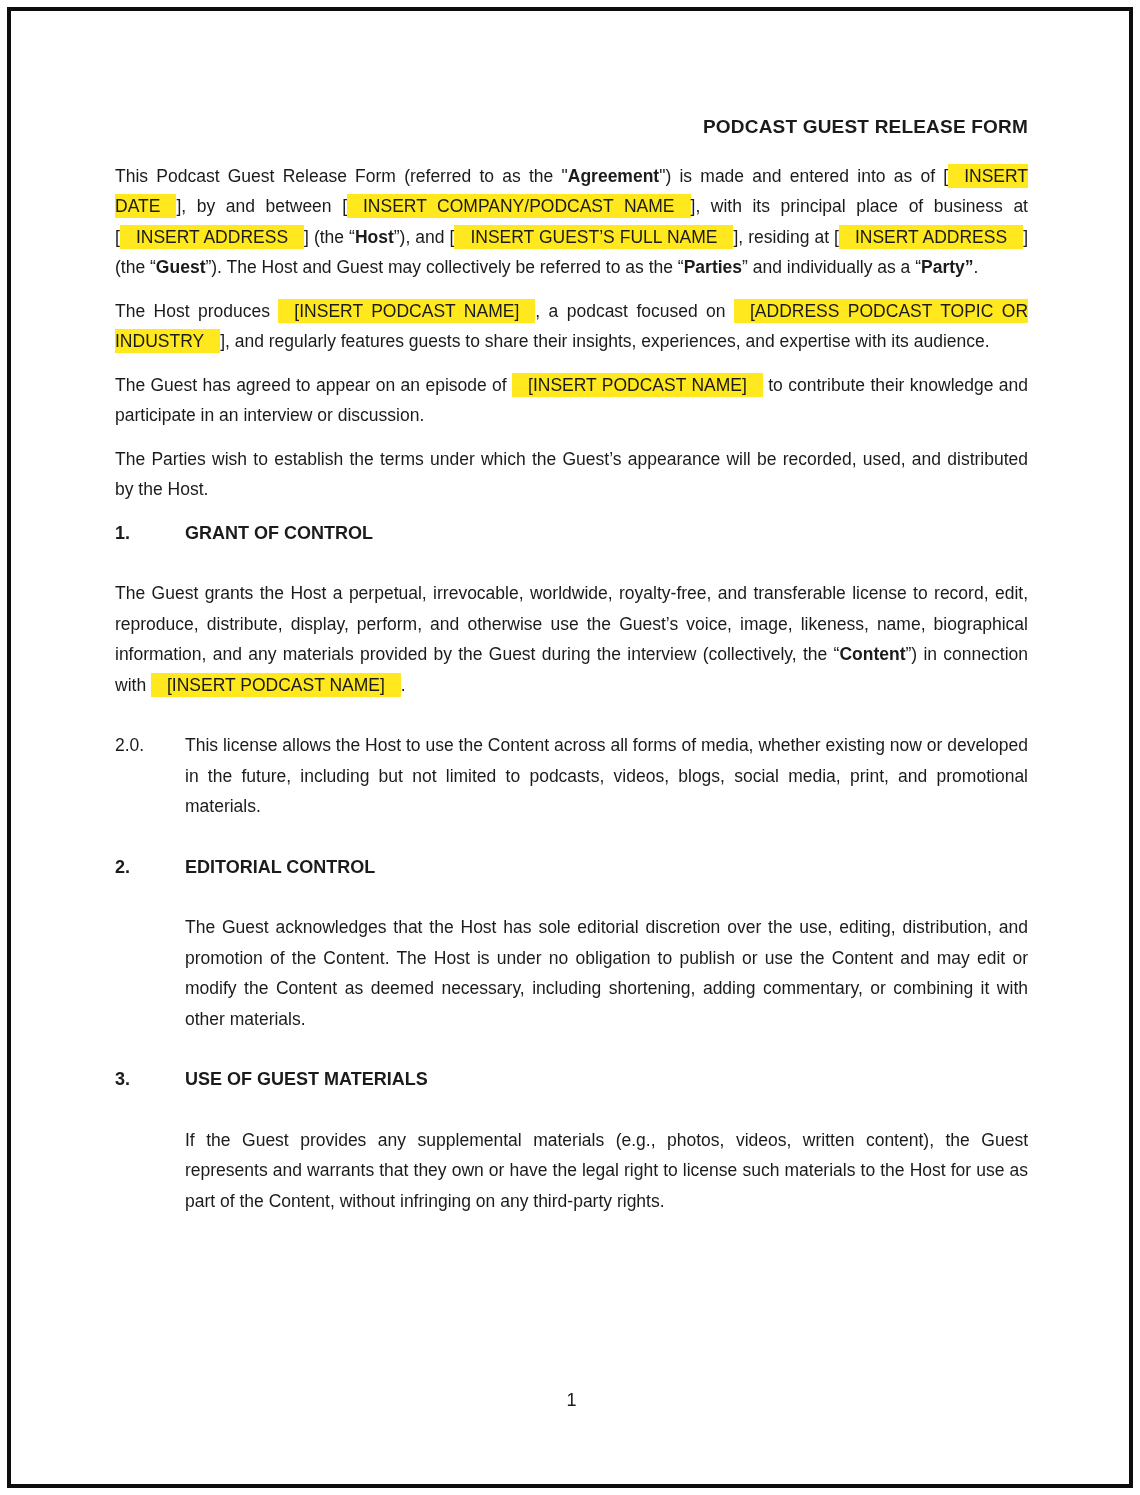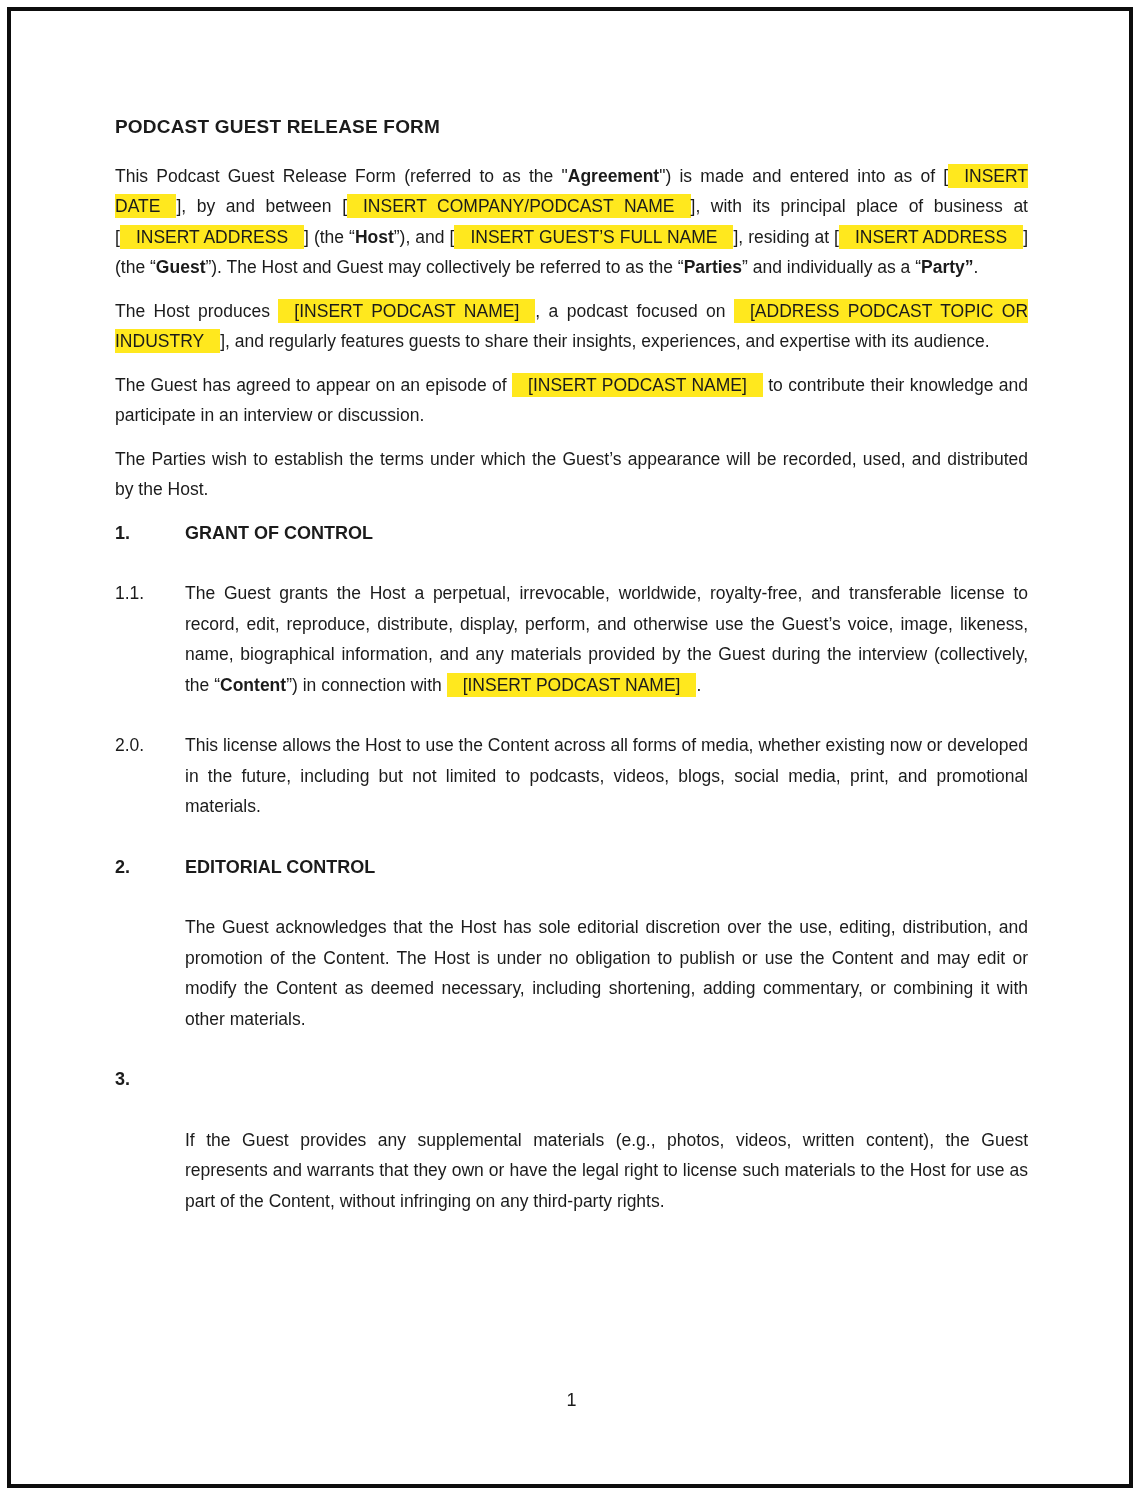--- a/index.html
+++ b/index.html
@@ -25,21 +25,21 @@
   }
   .content {
     position: absolute;
     left: 115px;
     top: 112px;
     width: 913px;
     font-size: 17.5px;
     line-height: 30.5px;
   }
   .doc-title {
-    text-align: left;
+    text-align: right;
     font-weight: 700;
     font-size: 19px;
     letter-spacing: 0.2px;
     margin: 0 0 18px 0;
   }
   .block { margin: 0 0 13px 0; }
   .para { text-align: justify; }
   .heading {
     display: flex;
     font-weight: 700;
@@ -80,32 +80,32 @@
   <div>
       <div class="block para"><span>This Podcast Guest Release Form (referred to as the "</span><b>Agreement</b><span>") is made and entered into as of [</span><span class="hl">INSERT DATE</span><span>], by and between [</span><span class="hl">INSERT COMPANY/PODCAST NAME</span><span>], with its principal place of business at [</span><span class="hl">INSERT ADDRESS</span><span>] (the “</span><b>Host</b><span>”), and [</span><span class="hl">INSERT GUEST’S FULL NAME</span><span>], residing at [</span><span class="hl">INSERT ADDRESS</span><span>] (the “</span><b>Guest</b><span>”). The Host and Guest may collectively be referred to as the “</span><b>Parties</b><span>” and individually as a “</span><b>Party”</b><span>.</span></div>
       <div class="block para"><span>The Host produces </span><span class="hl">[INSERT PODCAST NAME]</span><span>, a podcast focused on </span><span class="hl">[ADDRESS PODCAST TOPIC OR INDUSTRY</span><span>], and regularly features guests to share their insights, experiences, and expertise with its audience.</span></div>
       <div class="block para"><span>The Guest has agreed to appear on an episode of </span><span class="hl">[INSERT PODCAST NAME]</span><span> to contribute their knowledge and participate in an interview or discussion.</span></div>
       <div class="block para"><span>The Parties wish to establish the terms under which the Guest’s appearance will be recorded, used, and distributed by the Host.</span></div>
       <div class="block heading">
         <span class="num">1.</span>
         <span>GRANT OF CONTROL</span>
       </div>
       <div class="block numbered">
-        <span class="num">1.1.</span>
         <div class="clause-body"><span>The Guest grants the Host a perpetual, irrevocable, worldwide, royalty-free, and transferable license to record, edit, reproduce, distribute, display, perform, and otherwise use the Guest’s voice, image, likeness, name, biographical information, and any materials provided by the Guest during the interview (collectively, the “</span><b>Content</b><span>”) in connection with </span><span class="hl">[INSERT PODCAST NAME]</span><span>.</span></div>
       </div>
       <div class="block numbered">
         <span class="num">2.0.</span>
         <div class="clause-body"><span>This license allows the Host to use the Content across all forms of media, whether existing now or developed in the future, including but not limited to podcasts, videos, blogs, social media, print, and promotional materials.</span></div>
       </div>
       <div class="block heading">
         <span class="num">2.</span>
         <span>EDITORIAL CONTROL</span>
       </div>
       <div class="block indented"><span>The Guest acknowledges that the Host has sole editorial discretion over the use, editing, distribution, and promotion of the Content. The Host is under no obligation to publish or use the Content and may edit or modify the Content as deemed necessary, including shortening, adding commentary, or combining it with other materials.</span></div>
       <div class="block heading">
         <span class="num">3.</span>
+        <span>USE OF GUEST MATERIALS</span>
       </div>
       <div class="block indented"><span>If the Guest provides any supplemental materials (e.g., photos, videos, written content), the Guest represents and warrants that they own or have the legal right to license such materials to the Host for use as part of the Content, without infringing on any third-party rights.</span></div>
     </div>
 </div>
 
 <div class="page-num">1</div>
 
 </body></html>

